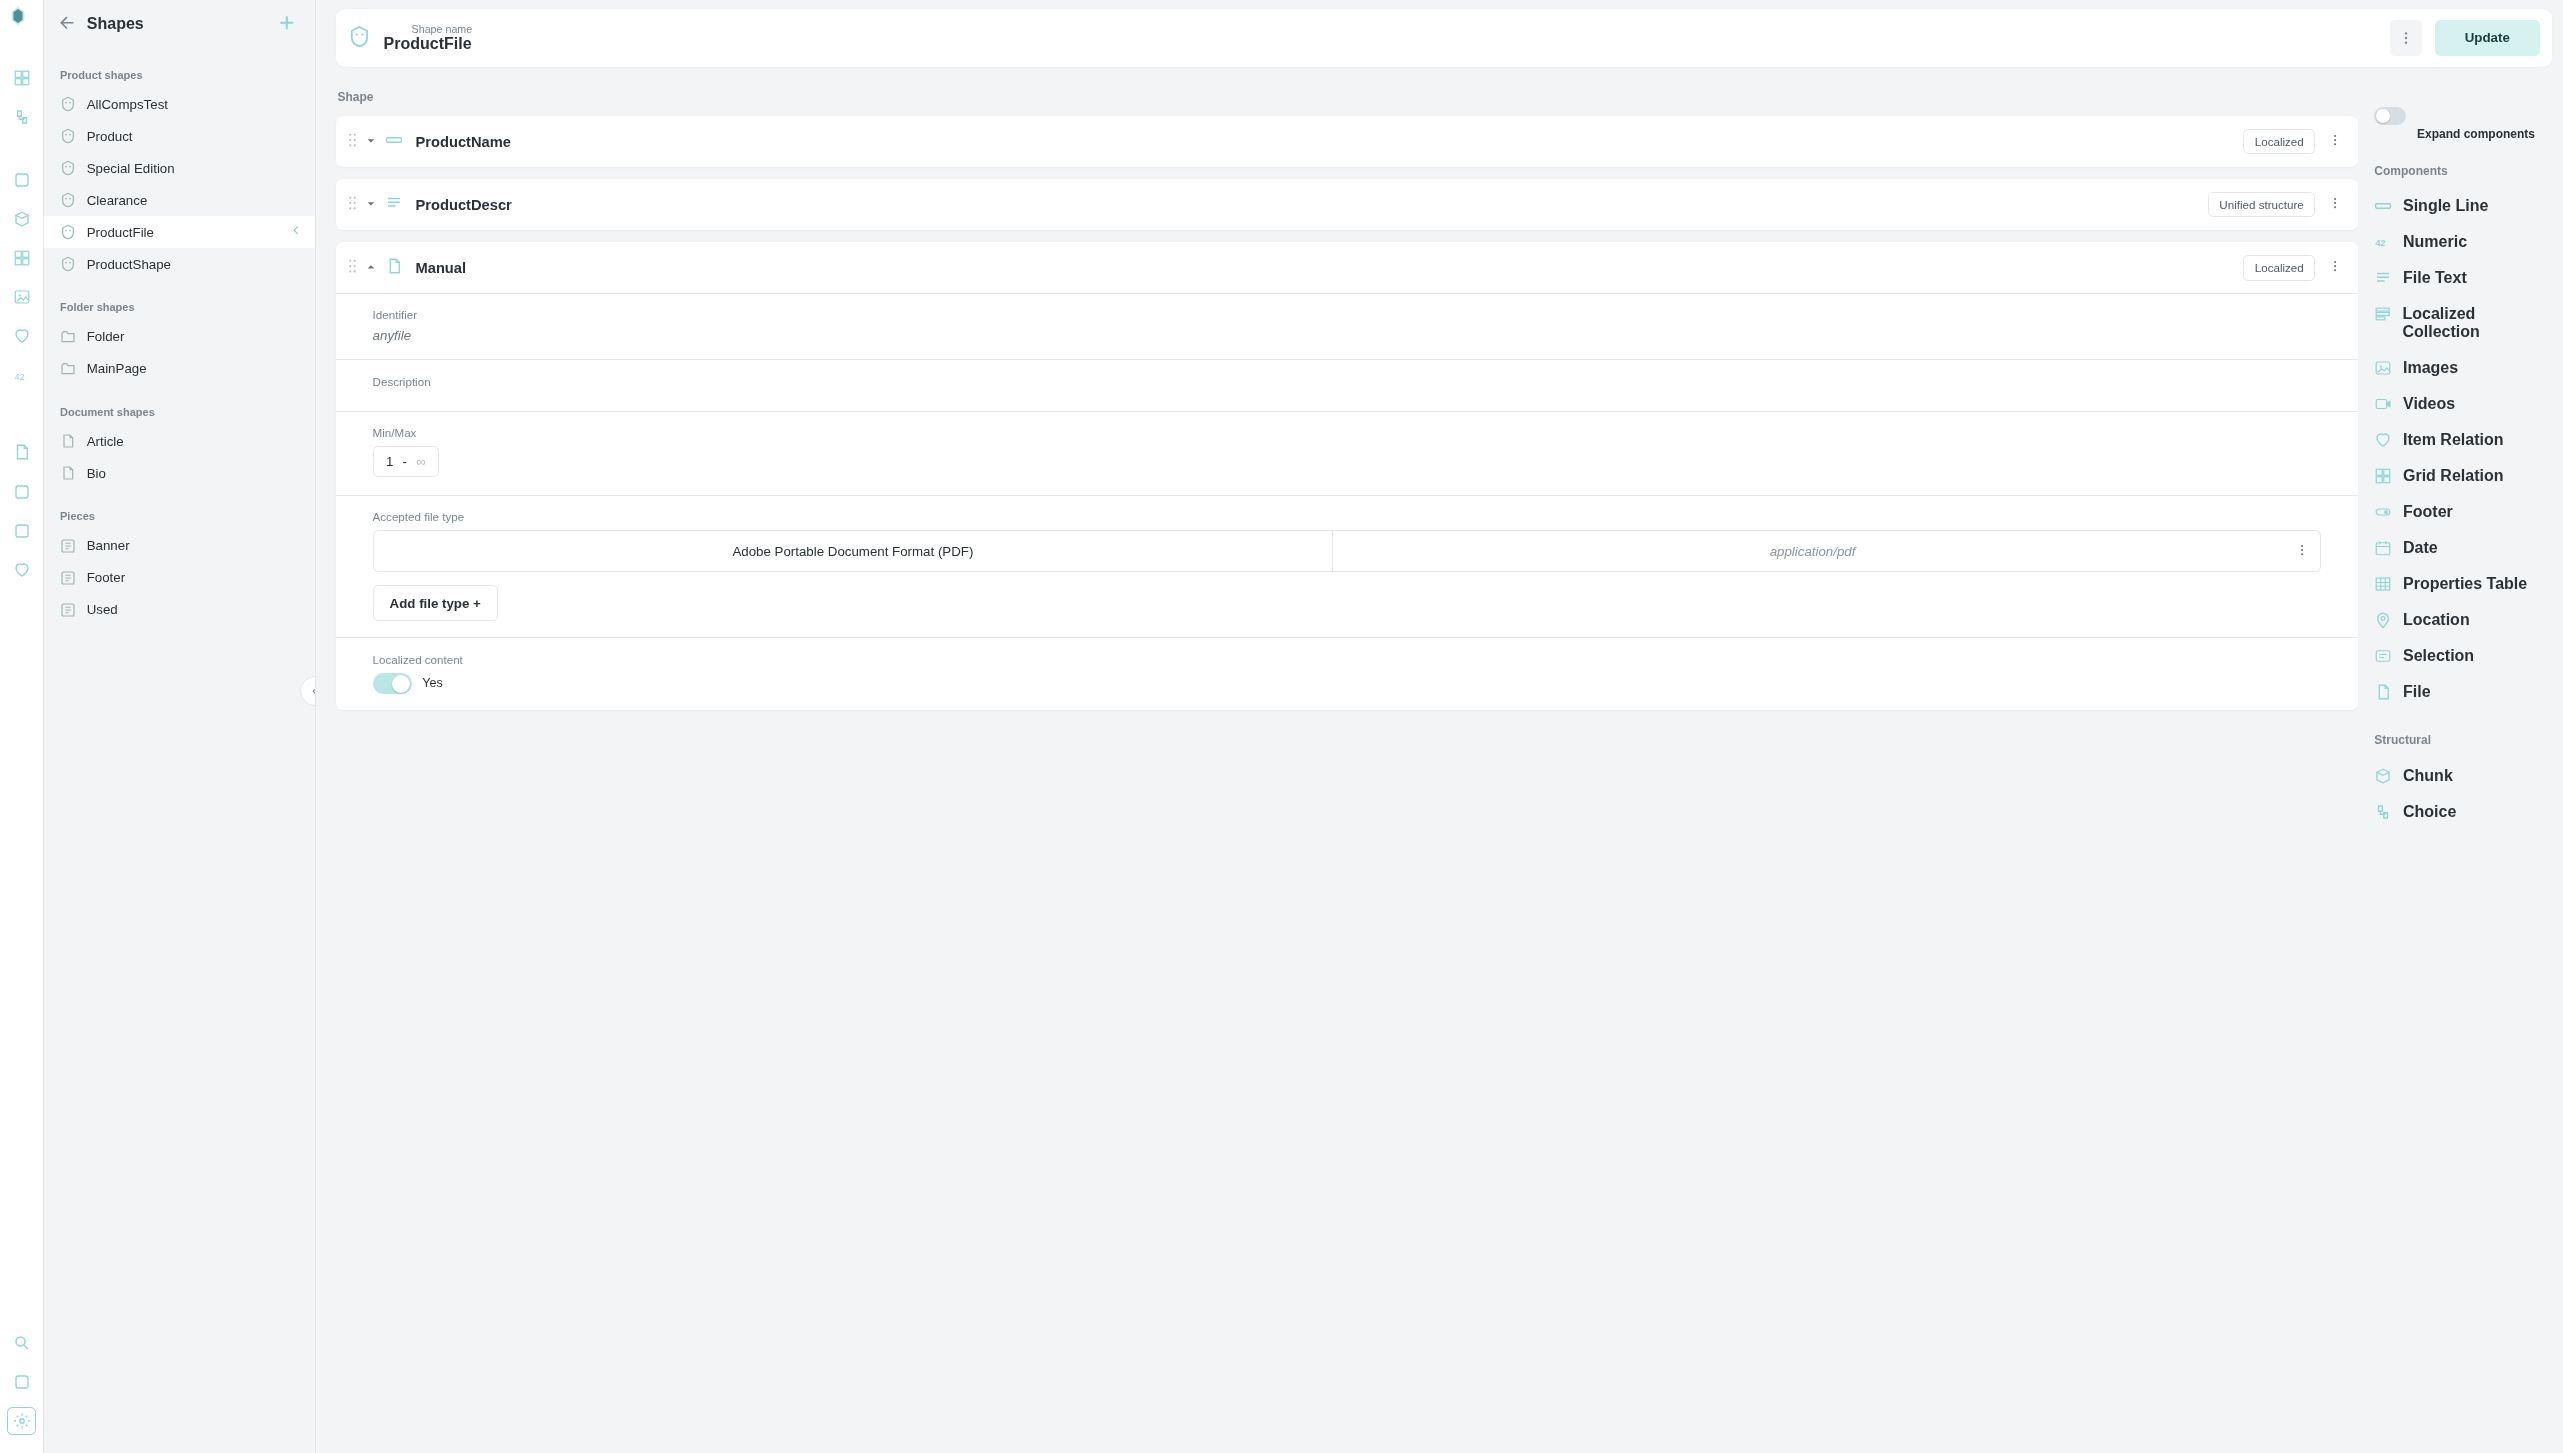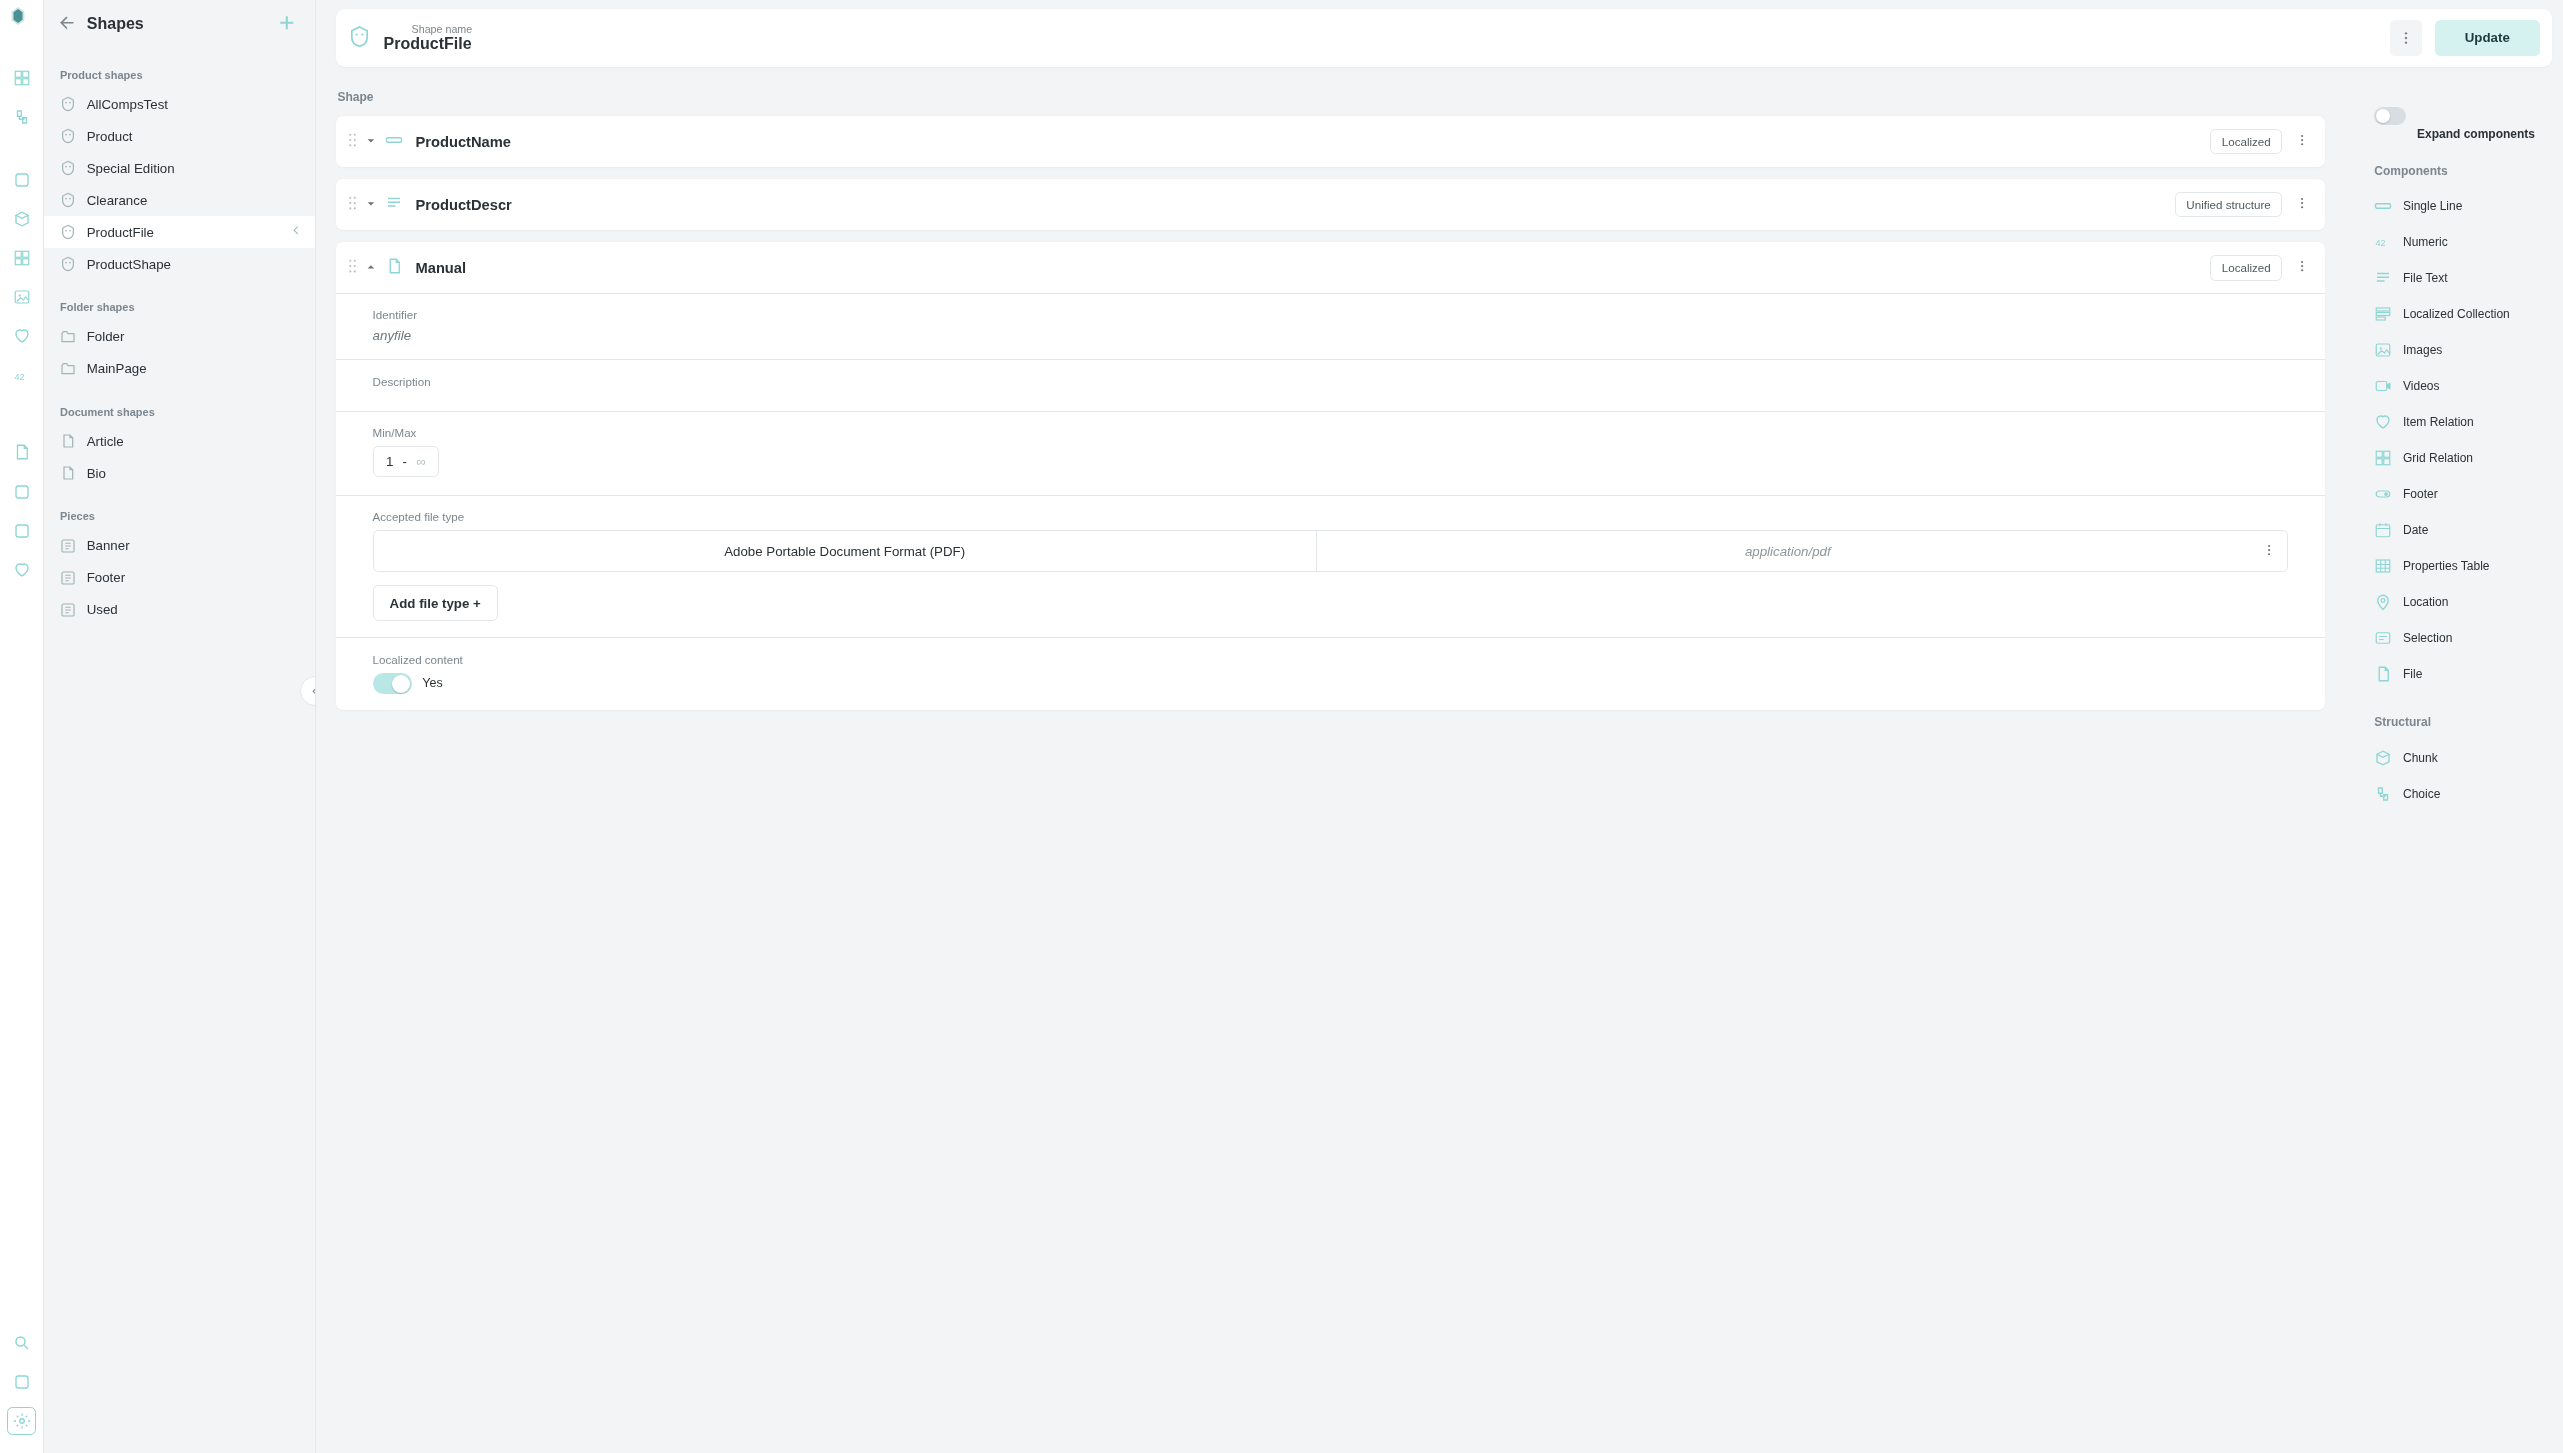--- a/index.html
+++ b/index.html
@@ -122,21 +122,21 @@
   .update-btn {
     background:var(--teal-bg); color:#1b3c3b;
     font-weight:700; font-size:13.3px;
     padding: 10.7px 30px; border-radius:5.3px;
     border:none; cursor:pointer;
   }
 
   
   .body {
     display:grid; grid-template-columns: 1fr 178px;
-    gap:49px; margin-top:23px;
+    gap:16px; margin-top:23px;
   }
 
   .editor > .section-label {
     font-size:12px; font-weight:600; color:var(--grey-text);
     margin: 0 0 12.5px 1.8px;
   }
 
   .comp-card {
     background:var(--white);
     border-radius:7.1px;
@@ -236,22 +236,22 @@
   .switch.off::after{ right:auto; left:1.8px; }
 
   
   .inspector { padding-top:1.8px; }
   .ins-row { display:flex; align-items:center; gap:10.7px; }
   .ins-row .switch { width:32px; height:18px; }
   .ins-row .switch::after{ width:14.2px; height:14.2px; }
   .ins-expand-lbl { font-size:12px; font-weight:600;margin-top:35px; }
   .ins-title { font-size:12px; font-weight:700; color:var(--grey-text); margin:23px 0 10.7px; }
   .ins-item {
-    display:flex; align-items:center; gap:10.7px;
-    padding:9px 0; font-size:12px; font-weight:400;
+    display:flex; align-items:flex-start; gap:10.7px;
+    padding:9px 0; font-size:16px; font-weight:700;
     cursor:grab;
   }
   .ins-item svg{ width:18px; height:18px; color:var(--teal); }
 </style>
 </head>
 <body>
 
 <svg width="0" height="0" style="position:absolute;font-size:14px">
   <defs>
     <symbol id="i-logo" viewBox="0 0 24 28">

